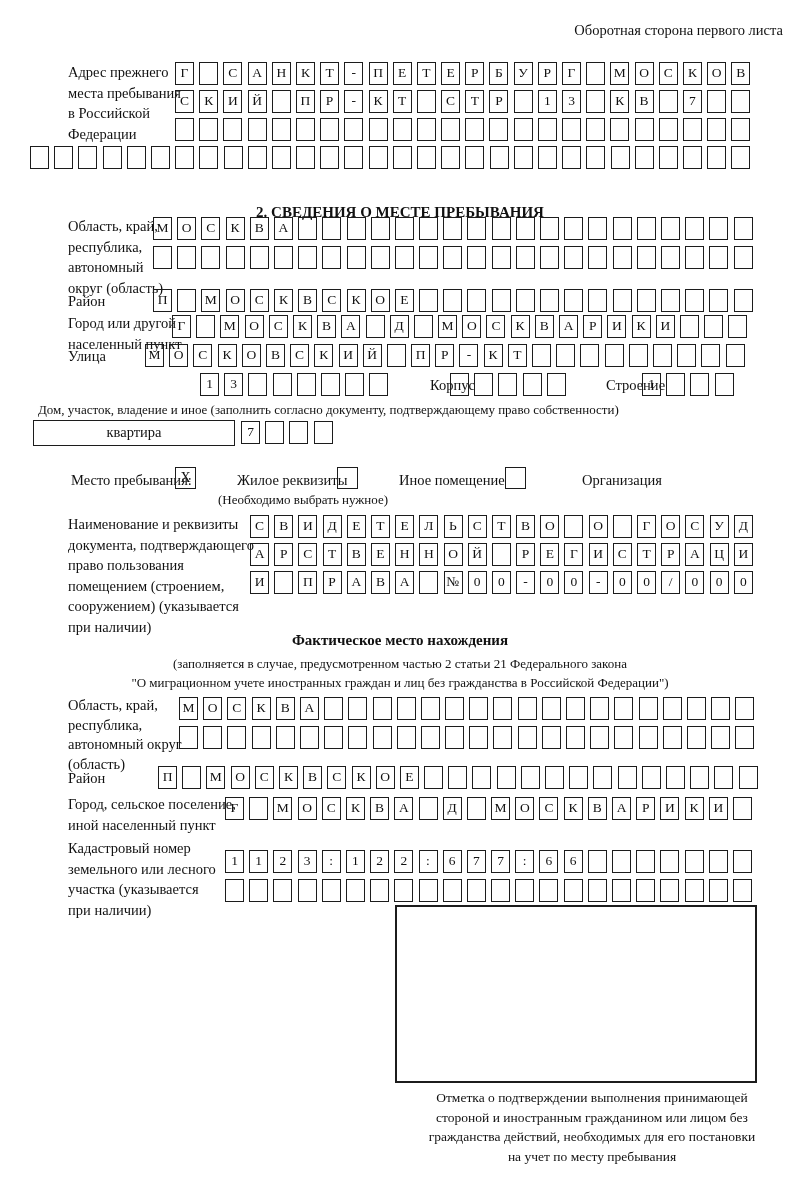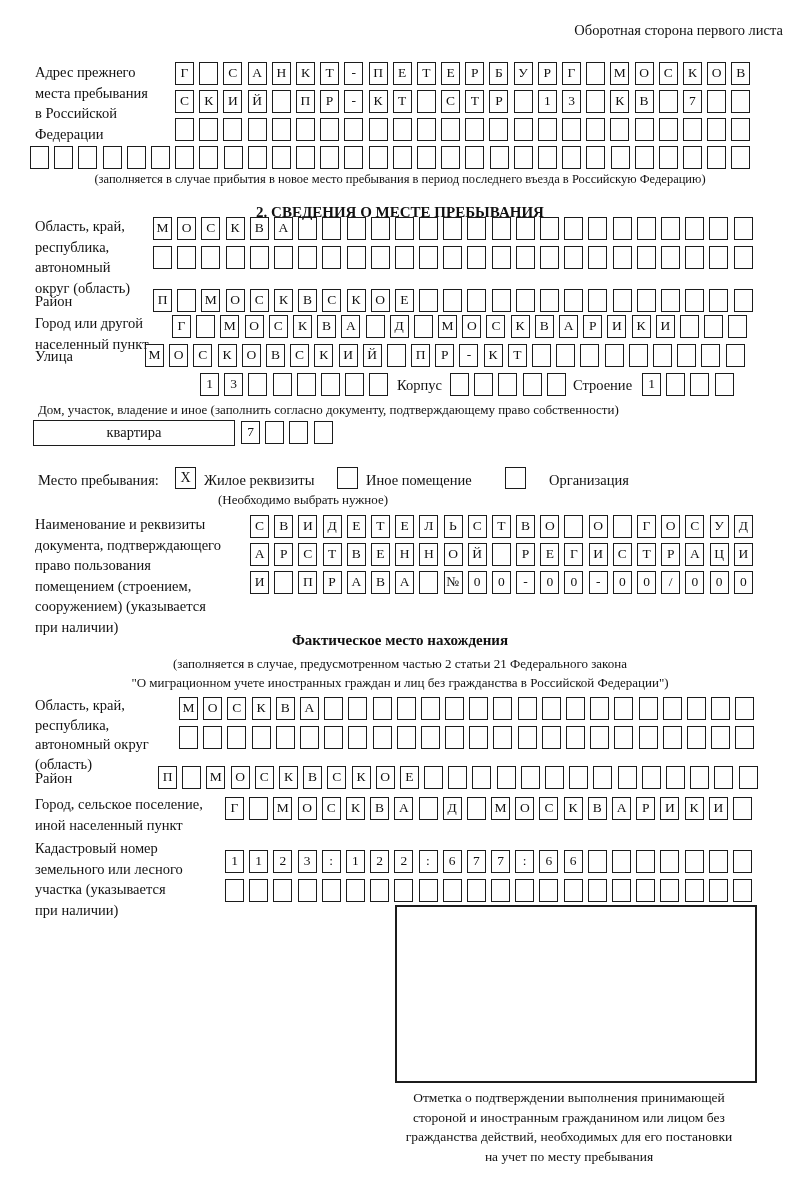--- a/index.html
+++ b/index.html
@@ -1,19 +1,19 @@
 <!DOCTYPE html>
 <html><head>
 <meta charset="utf-8">
 <style>
   html,body{margin:0;padding:0;background:#fff;}
   #page{position:relative;width:800px;height:1180px;background:#fff;
         font-family:"Liberation Serif", serif;color:#111;overflow:hidden;padding-left:43px;}
   .abs{position:absolute;}
-  .lbl{font-size:14.5px;line-height:20.5px;white-space:pre-line;}
+  .lbl{font-size:14.5px;line-height:20.5px;white-space:pre-line;margin-left:33px;}
   .cap{font-size:12.5px;}
   .title{font-size:15px;font-weight:bold;text-align:center;width:800px;left:0;}
   .grid{display:flex;}
   .cell{box-sizing:border-box;flex:0 0 19px;width:19px;height:23px;margin-right:5.2px;
         border:1.6px solid #1c1c1c;font-size:13.5px;line-height:20px;text-align:center;
         font-family:"Liberation Serif", serif;}
   .wbox{box-sizing:border-box;border:1.6px solid #1c1c1c;height:26px;
         font-size:14.5px;line-height:23px;text-align:center;}
   .chk{box-sizing:border-box;display:inline-block;width:21px;height:22px;
        border:1.6px solid #1c1c1c;font-size:14px;line-height:19px;text-align:center;}
@@ -135,21 +135,20 @@
       <span class="cell"></span>
       <span class="cell"></span>
       <span class="cell"></span>
       <span class="cell"></span>
       <span class="cell"></span>
       <span class="cell"></span>
       <span class="cell"></span>
       <span class="cell"></span>
       <span class="cell"></span>
     </div>
-  <div class="abs cap ctr" style="top:172px;">(заполняется в случае прибытия в новое место пребывания в период последнего въезда в Российскую Федерацию)</div>
 
   <div class="abs title" style="top:192px;margin-top:12px;">2. СВЕДЕНИЯ О МЕСТЕ ПРЕБЫВАНИЯ</div>
 
   <div class="abs lbl" style="left:35px;top:216px;width:120px;">Область, край,
 республика,
 автономный
 округ (область)</div>
   <div class="abs grid" style="left:153px;top:217px">
       <span class="cell">М</span>
       <span class="cell">О</span>
@@ -576,18 +575,18 @@
       <span class="cell"></span>
       <span class="cell"></span>
       <span class="cell"></span>
       <span class="cell"></span>
       <span class="cell"></span>
       <span class="cell"></span>
       <span class="cell"></span>
     </div>
 
   <div class="abs stamp-box" style="left:395px;top:905px;width:362px;height:178px;"></div>
-  <div class="abs stamp-cap" style="left:364px;top:1088px;width:410px;text-align:center;">Отметка о подтверждении выполнения принимающей
+  <div class="abs stamp-cap" style="left:387px;top:1088px;width:410px;text-align:center;">Отметка о подтверждении выполнения принимающей
 стороной и иностранным гражданином или лицом без
 гражданства действий, необходимых для его постановки
 на учет по месту пребывания</div>
 
 </div>
 
 </body></html>

